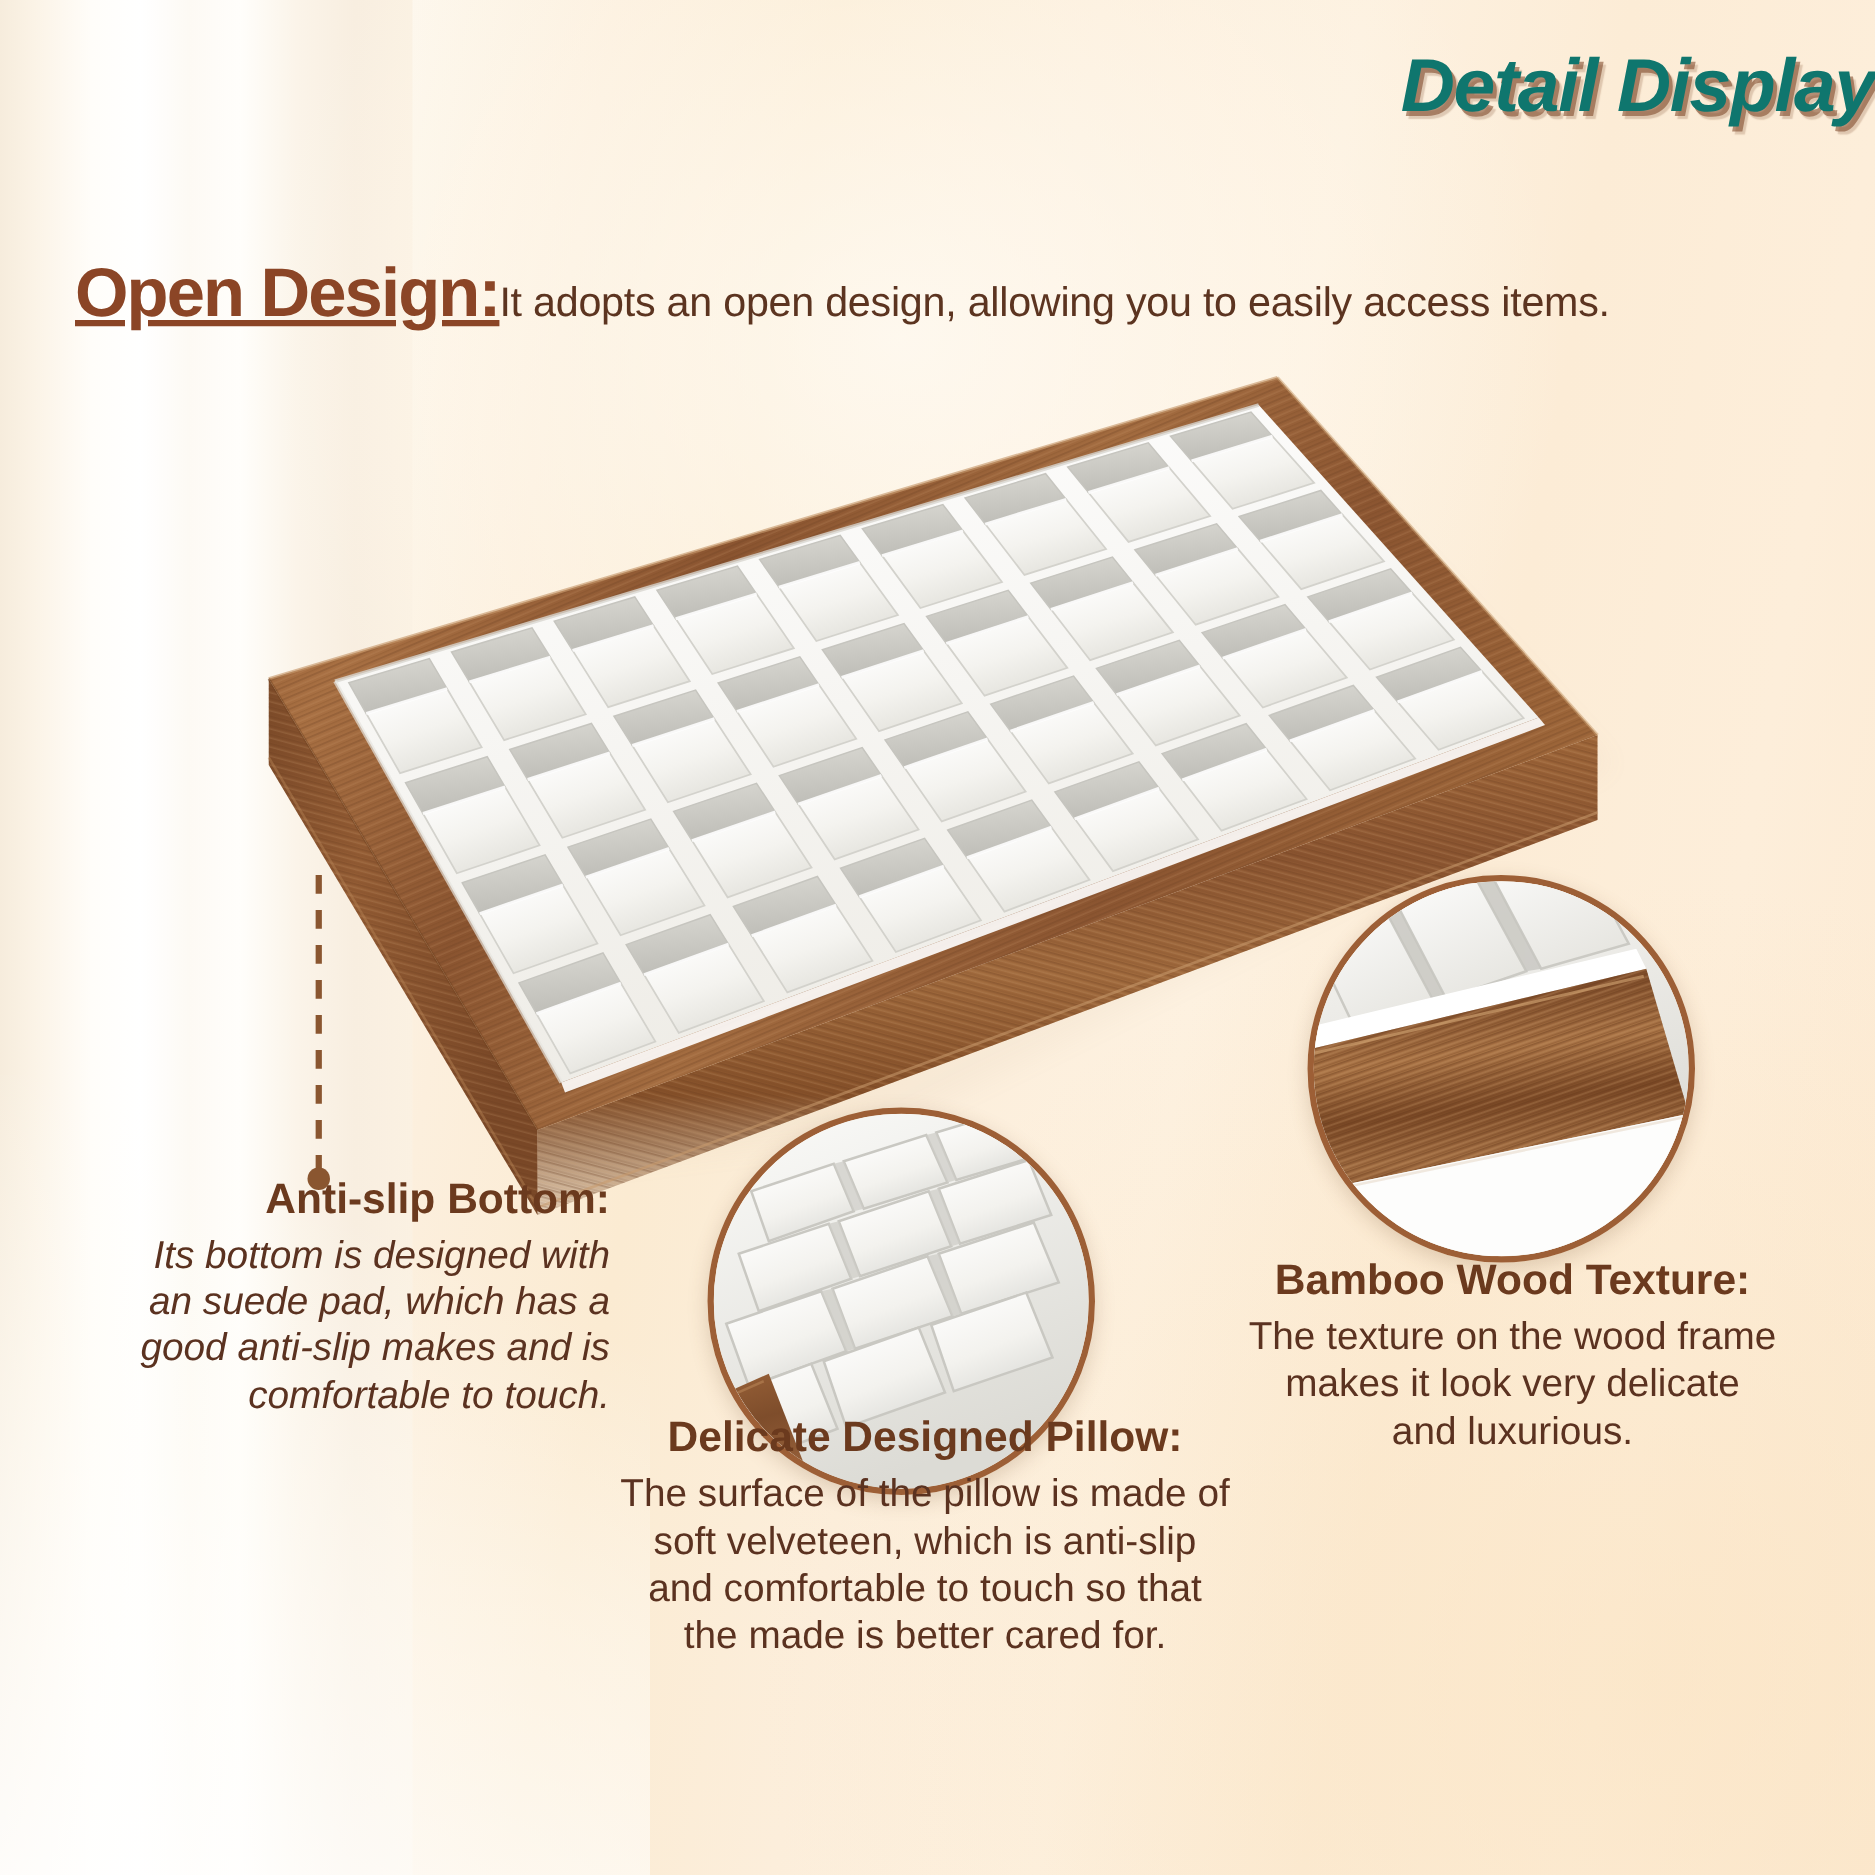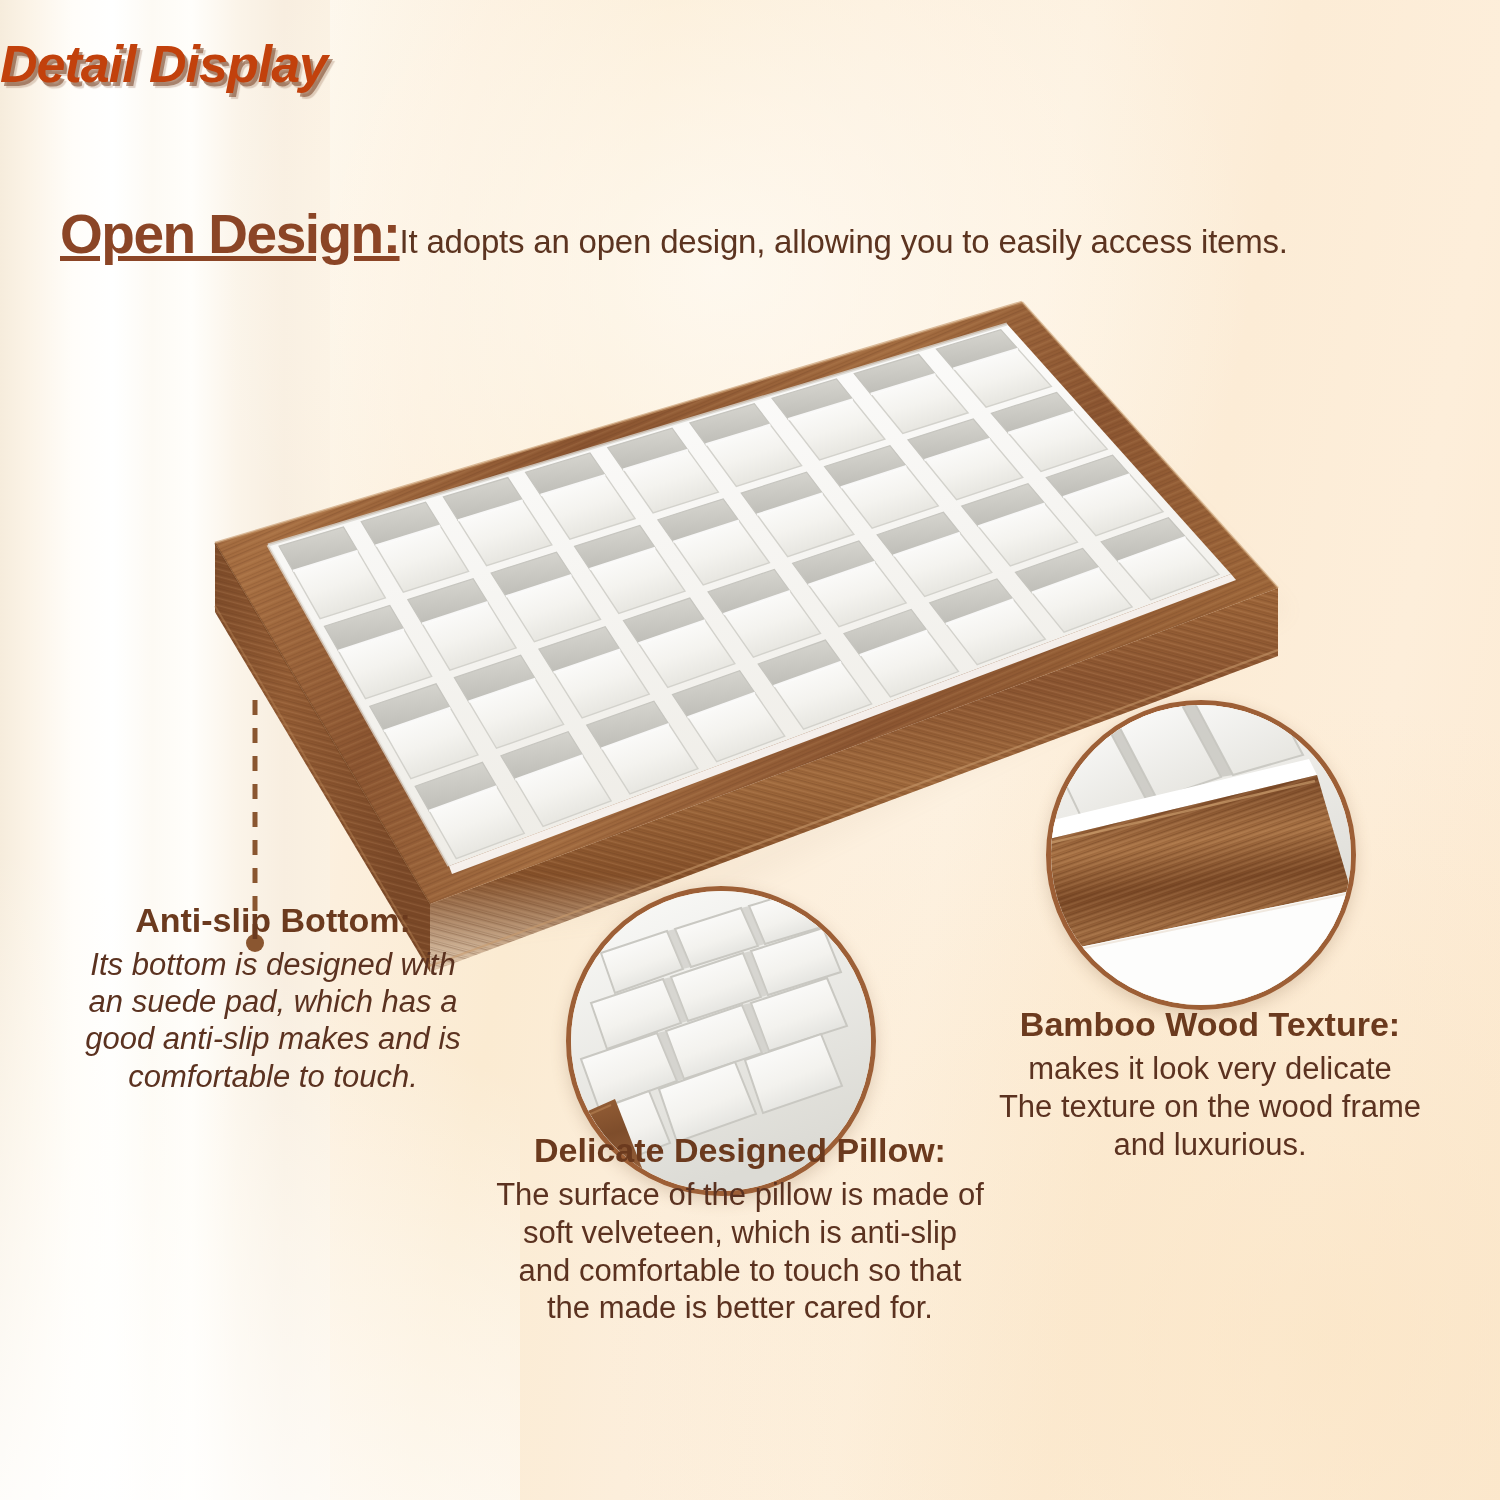--- a/index.html
+++ b/index.html
@@ -34,23 +34,23 @@
     position:absolute;right:0;bottom:0;width:900px;height:800px;
     background:radial-gradient(ellipse at 80% 80%, rgba(250,226,190,.55) 0%, rgba(252,235,209,0) 70%);
   }
   .bg-white-bl{
     position:absolute;left:0;bottom:0;width:520px;height:640px;
     background:linear-gradient(25deg, rgba(255,255,255,.85) 0%, rgba(255,253,248,.45) 45%, rgba(255,255,255,0) 75%);
   }
 
   
   .title{
-    position:absolute;left:0;right:0;top:34px;text-align:left;
-    font-size:52px;font-weight:bold;font-style:italic;
-    letter-spacing:-1px;color:#c2410c;
+    position:absolute;left:0;right:0;top:34px;text-align:right;
+    font-size:60px;font-weight:bold;font-style:italic;
+    letter-spacing:-1px;color:#0f766e;
     text-shadow:3px 4px 0 rgba(120,63,32,.55), 5px 6px 1px rgba(120,63,32,.22);
     white-space:nowrap;
   }
   .subline{
     position:absolute;left:60px;top:207px;width:1400px;
     white-space:nowrap;line-height:1;
   }
   .subline .lead{
     font-size:55px;font-weight:bold;color:#8b4526;
     letter-spacing:-1.5px;vertical-align:baseline;text-decoration:underline;
@@ -77,21 +77,21 @@
 
   
   .cap{position:absolute;text-align:center;color:#5b3220;}
   .cap .h{
     display:block;font-weight:bold;color:#6b3a1e;
     margin-bottom:6px;white-space:nowrap;
   }
   .cap .b{display:block;}
   .cap .b span{display:block;}
 
-  #cap-antislip{left:58px;top:901px;width:430px;}
+  #cap-antislip{left:58px;top:940px;width:430px;text-align:right;}
   #cap-antislip .h{font-size:34px;}
   #cap-antislip .b{font-size:31px;line-height:1.2;font-style:italic;}
 
   #cap-pillow{left:440px;top:1131px;width:600px;}
   #cap-pillow .h{font-size:34px;}
   #cap-pillow .b{font-size:31px;line-height:1.22;}
 
   #cap-wood{left:955px;top:1005px;width:510px;}
   #cap-wood .h{font-size:34px;}
   #cap-wood .b{font-size:31px;line-height:1.22;}
@@ -442,19 +442,19 @@
       <span>The surface of the pillow is made of</span>
       <span>soft velveteen, which is anti-slip</span>
       <span>and comfortable to touch so that</span>
       <span>the made is better cared for.</span>
     </span>
   </div>
 
   <div class="cap" id="cap-wood">
     <span class="h">Bamboo Wood Texture:</span>
     <span class="b">
+      <span>The texture on the wood frame</span>
       <span>makes it look very delicate</span>
-      <span>The texture on the wood frame</span>
       <span>and luxurious.</span>
     </span>
   </div>
 
 </div>
 
 </body></html>

